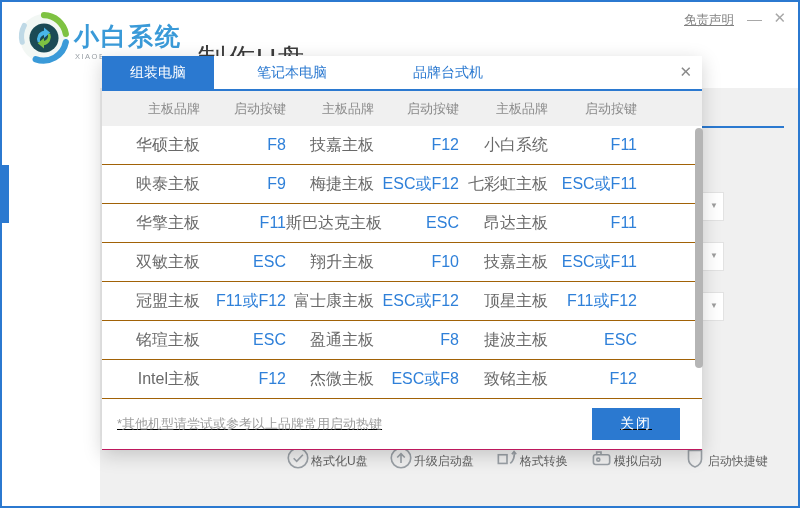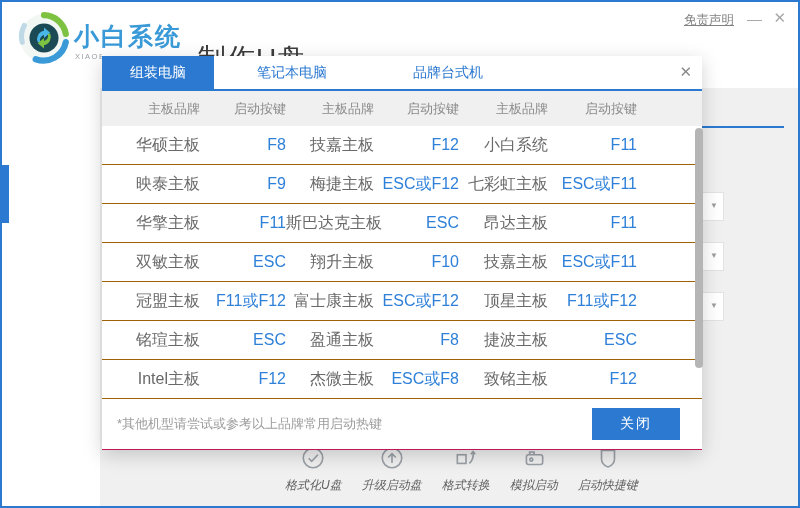--- a/index.html
+++ b/index.html
@@ -43,29 +43,29 @@
   .tab{display:flex;align-items:center;justify-content:center;font-size:14px;cursor:pointer;}
   .tab.active{width:112px;background:#2b79d0;color:#fff;}
   .tab.plain{color:#2b79d0;padding:0 43px;}
   .dlg-close{position:absolute;right:10px;top:8px;font-size:15px;color:#8a8a8a;cursor:pointer;line-height:1;}
   .thead,.trow{display:grid;grid-template-columns:98px 86px 88px 85px 89px 89px;align-items:center;text-align:right;}
   .thead{height:35px;background:#f0f0f0;color:#8a8a8a;font-size:13px;}
   .trow{height:38px;border-bottom:1px solid #a16207;font-size:16px;background:#fff;}
   .cell{white-space:nowrap;overflow:visible;}
   .brandc{color:#696969;}
   .key{color:#2f80d9;}
-  .dlg-footer{height:50px;display:flex;align-items:center;padding:0 22px 0 15px;background:#fff;}
+  .dlg-footer{height:50px;display:flex;align-items:center;padding:0 22px 0 15px;background:#fff;text-decoration:underline;}
   .footnote{font-size:13px;color:#9c9c9c;}
   .close-btn{margin-left:auto;width:88px;height:32px;background:#2b79d0;color:#fff;
     font-size:14px;display:flex;align-items:center;justify-content:center;cursor:pointer;letter-spacing:2px;text-align:center;}
   .scroll-thumb{position:absolute;left:693px;top:126px;width:8px;height:240px;
     background:#b5b5b5;border-radius:4px;z-index:6;cursor:pointer;}
   
   .toolbar{position:absolute;left:283px;top:443px;display:flex;gap:20px;z-index:1;}
-  .tool-item{display:flex;flex-direction:column;align-items:center;cursor:pointer;font-style:italic;}
+  .tool-item{display:flex;flex-direction:row;align-items:center;cursor:pointer;}
   .tool-item svg{width:26px;height:26px;}
   .tool-label{margin-top:6px;font-size:12px;color:#5f5f5f;white-space:nowrap;}
 </style>
 </head>
 <body>
 
 <svg class="logo" viewBox="0 0 52 52">
   <circle cx="26" cy="26" r="23" fill="#f2f7f4"></circle>
   <path d="M26 4 A22 22 0 0 1 47 22" stroke="#7ec242" stroke-width="6" fill="none" stroke-linecap="round"></path>
   <path d="M47 30 A22 22 0 0 1 18 46.5" stroke="#3a9ad8" stroke-width="6" fill="none" stroke-linecap="round"></path>

